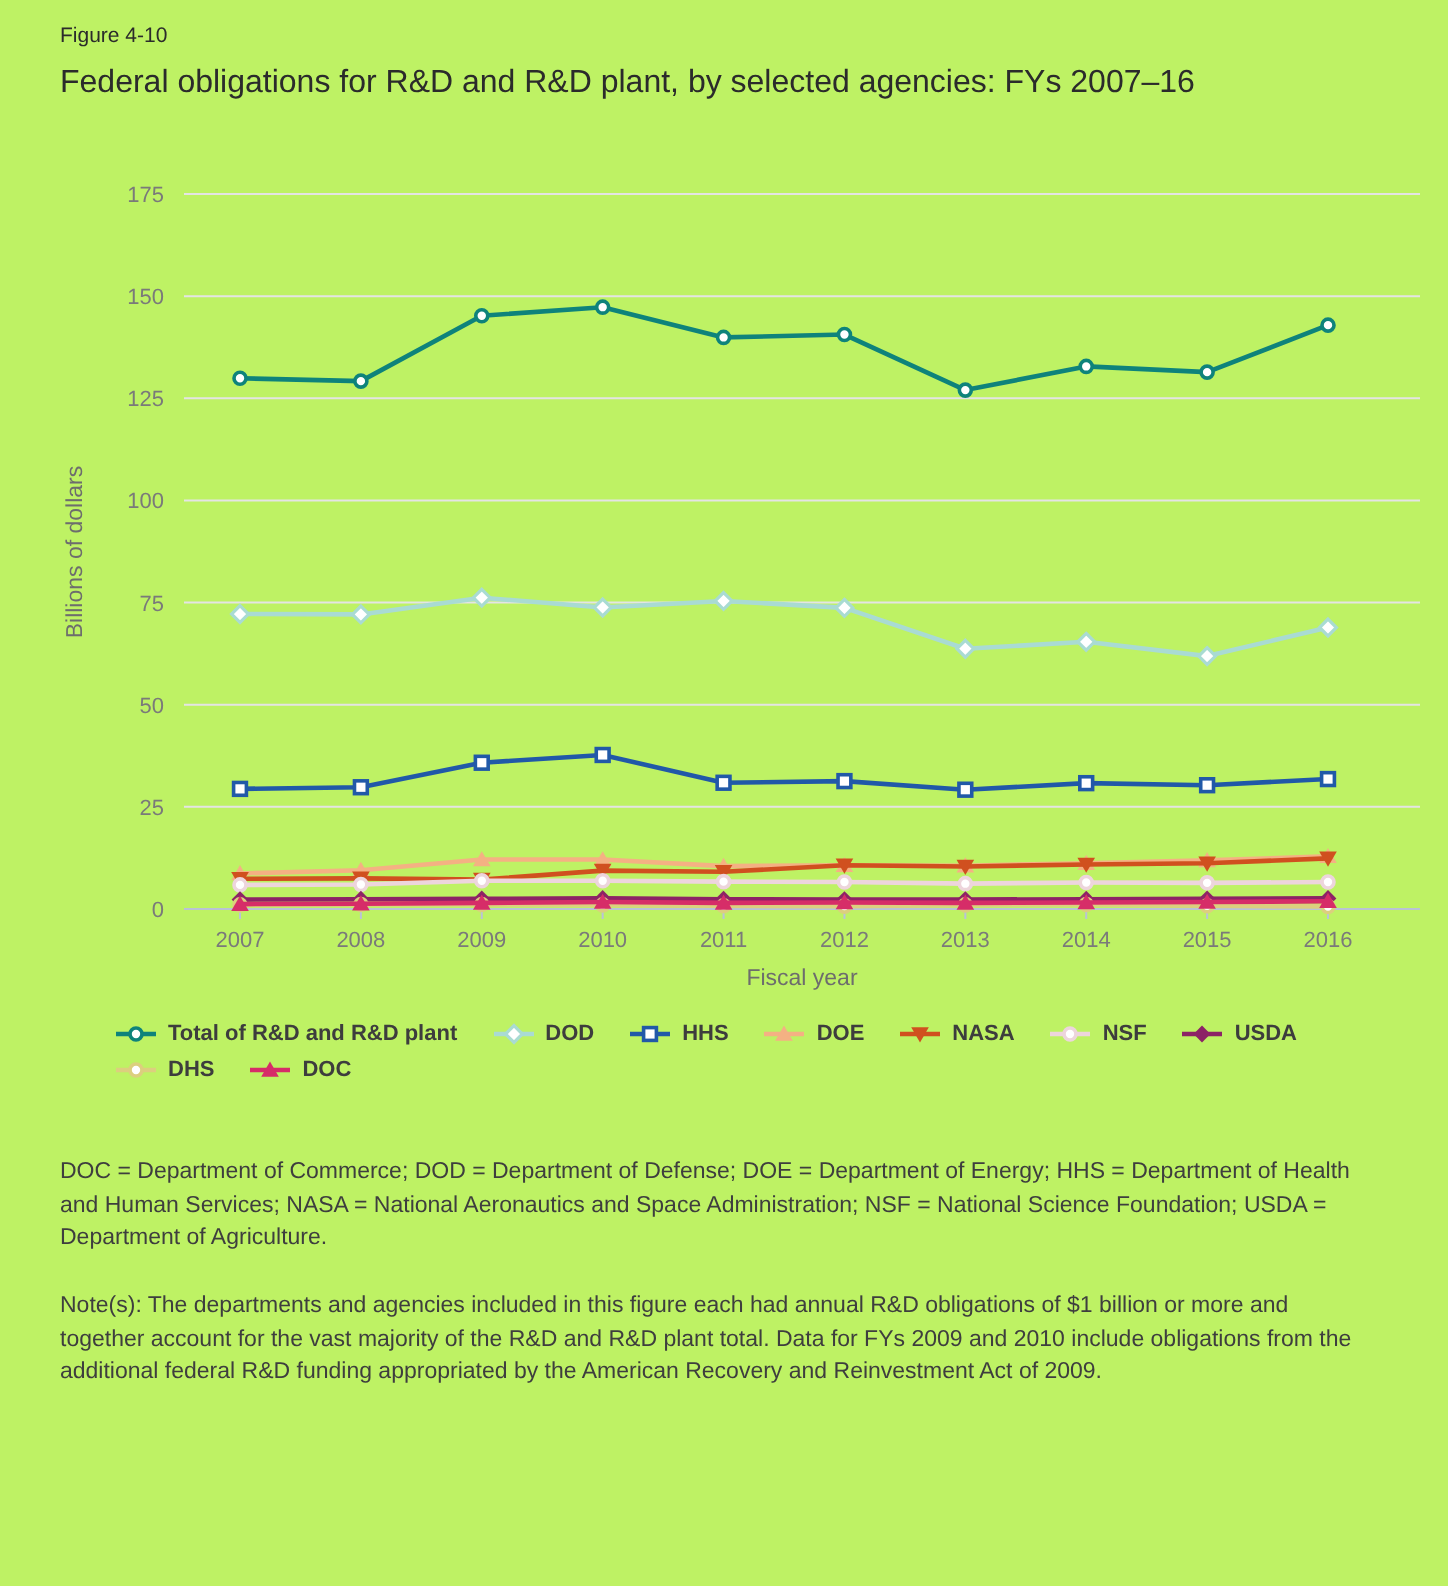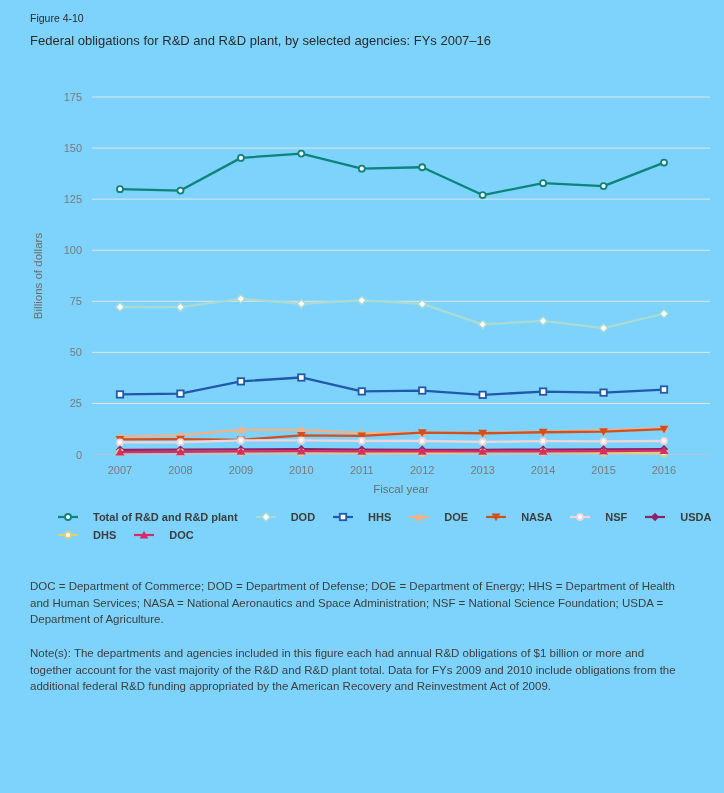--- a/index.html
+++ b/index.html
@@ -1,25 +1,25 @@
 <!DOCTYPE html>
 <html><head>
 <meta charset="utf-8">
 <style>
   html,body{margin:0;padding:0;background:#ffffff;}
   body{font-family:"Liberation Sans", sans-serif; -webkit-font-smoothing:antialiased;}
-  #page{position:relative;width:724px;height:793px;background:#7dd3fc;overflow:hidden;}
+  #page{position:relative;width:724px;height:793px;background:#bef264;overflow:hidden;}
   .figure-label{position:absolute;left:30px;top:12px;font-size:10.5px;color:#2b2b2b;}
-  .chart-title{position:absolute;left:30px;top:33px;font-size:13px;color:#2b2b2b;}
+  .chart-title{position:absolute;left:30px;top:33px;font-size:16px;color:#2b2b2b;}
   #chart-svg{position:absolute;left:30px;top:85px;}
   .y-axis-title{position:absolute;left:38px;top:276px;transform:translate(-50%,-50%) rotate(-90deg);
     white-space:nowrap;font-size:11.5px;color:#6d6d6d;}
   #legend{position:absolute;left:57px;top:511px;width:660px;font-size:11px;}
   .legend-row{display:flex;flex-wrap:nowrap;align-items:center;column-gap:17px;margin-bottom:6px;}
-  .legend-item{display:inline-flex;align-items:center;gap:14px;white-space:nowrap;}
+  .legend-item{display:inline-flex;align-items:center;gap:5px;white-space:nowrap;}
   .legend-item .lbl{font-weight:700;color:#3d3d3d;}
   #footnotes{position:absolute;left:30px;top:578px;width:666px;font-size:11.5px;color:#3e3e3e;line-height:1.45;}
   #footnotes p{margin:0 8px 17px 0;}
   #footnotes p.attribution{font-style:italic;margin-bottom:0;}
 </style>
 </head>
 <body>
 
 <div id="page">
   <div class="figure-label">Figure 4-10</div>

